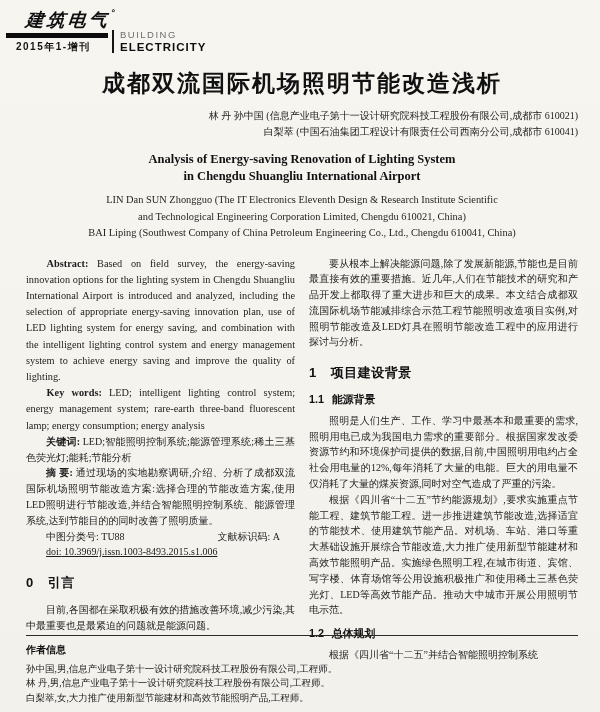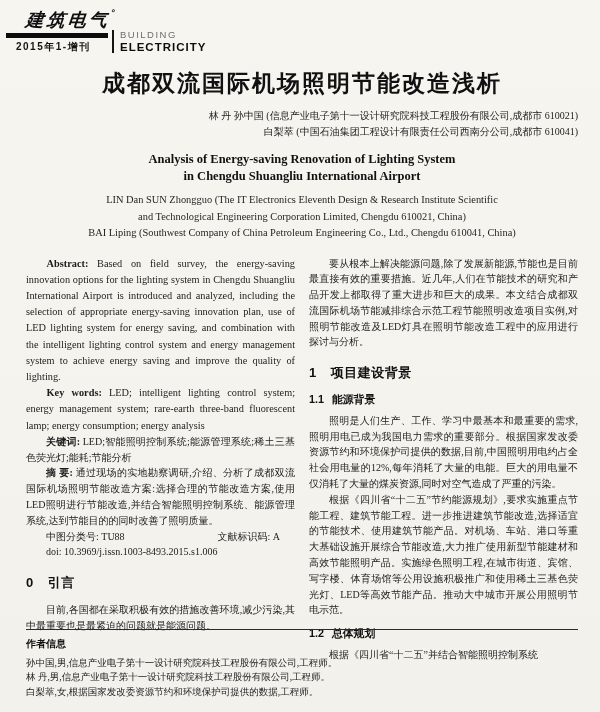--- a/index.html
+++ b/index.html
@@ -36,33 +36,33 @@
   .authors-zh{font-size:10px;line-height:16px;color:#222;text-align:right;}
   .title-en{font-size:12.5px;font-weight:bold;line-height:17px;margin-top:11px;color:#111;}
   .authors-en{font-size:10.4px;line-height:16.5px;margin-top:7px;color:#1f1f1f;}
   
   .body-cols{display:flex;gap:14px;margin-top:14px;height:404px;overflow:hidden;}
   .col{width:269px;font-size:10px;line-height:15.8px;text-align:justify;color:#1c1c1c;}
   .col p{margin:0;text-indent:2em;}
   .col p.en{font-size:10.3px;line-height:16.2px;}
   .lead{font-weight:bold;}
   .meta-line{display:flex;justify-content:space-between;padding:0 1.5em 0 2em;text-indent:0 !important;}
-  .doi-line{padding-left:2em;text-indent:0 !important;}
+  .doi-line{padding-left:2em;text-indent:0 !important;text-decoration:underline;}
   .sec-h1{
     font-family:"Liberation Sans", sans-serif;font-weight:bold;font-size:13px;
     margin:15px 0 11px;color:#111;letter-spacing:0.5px;
   }
   .sec-h1 .no{margin-right:14px;}
   .sec-h2{
     font-family:"Liberation Sans", sans-serif;font-weight:bold;font-size:10.8px;
     margin:8px 0 5px;color:#111;
   }
   .sec-h2 .no{margin-right:8px;}
   
-  .page-footer{position:absolute;left:26px;right:22px;bottom:12px;}
+  .page-footer{position:absolute;left:26px;right:22px;bottom:6px;}
   .footer-rule{border-top:1.3px solid #2a2a2a;margin-bottom:7px;}
   .footer-heading{
     font-family:"Liberation Sans", sans-serif;font-weight:bold;font-size:10px;
     margin-bottom:5px;color:#111;
   }
   .bio{font-size:9.5px;line-height:14.8px;color:#222;}
 </style>
 </head>
 <body>
 
@@ -124,16 +124,16 @@
       <p>根据《四川省“十二五”并结合智能照明控制系统</p>
     </div>
 
   </section>
 
   <footer class="page-footer">
     <div class="footer-rule"></div>
     <div class="footer-heading">作者信息</div>
     <div class="bio">孙中国,男,信息产业电子第十一设计研究院科技工程股份有限公司,工程师。</div>
     <div class="bio">林 丹,男,信息产业电子第十一设计研究院科技工程股份有限公司,工程师。</div>
-    <div class="bio">白梨萃,女,根据国家发改委资源节约和环境保护司提供的数据,工程师。</div>
+    <div class="bio">白梨萃,女,大力推广使用新型节能建材和高效节能照明产品,工程师。</div>
   </footer>
 
 </div>
 
 </body></html>

